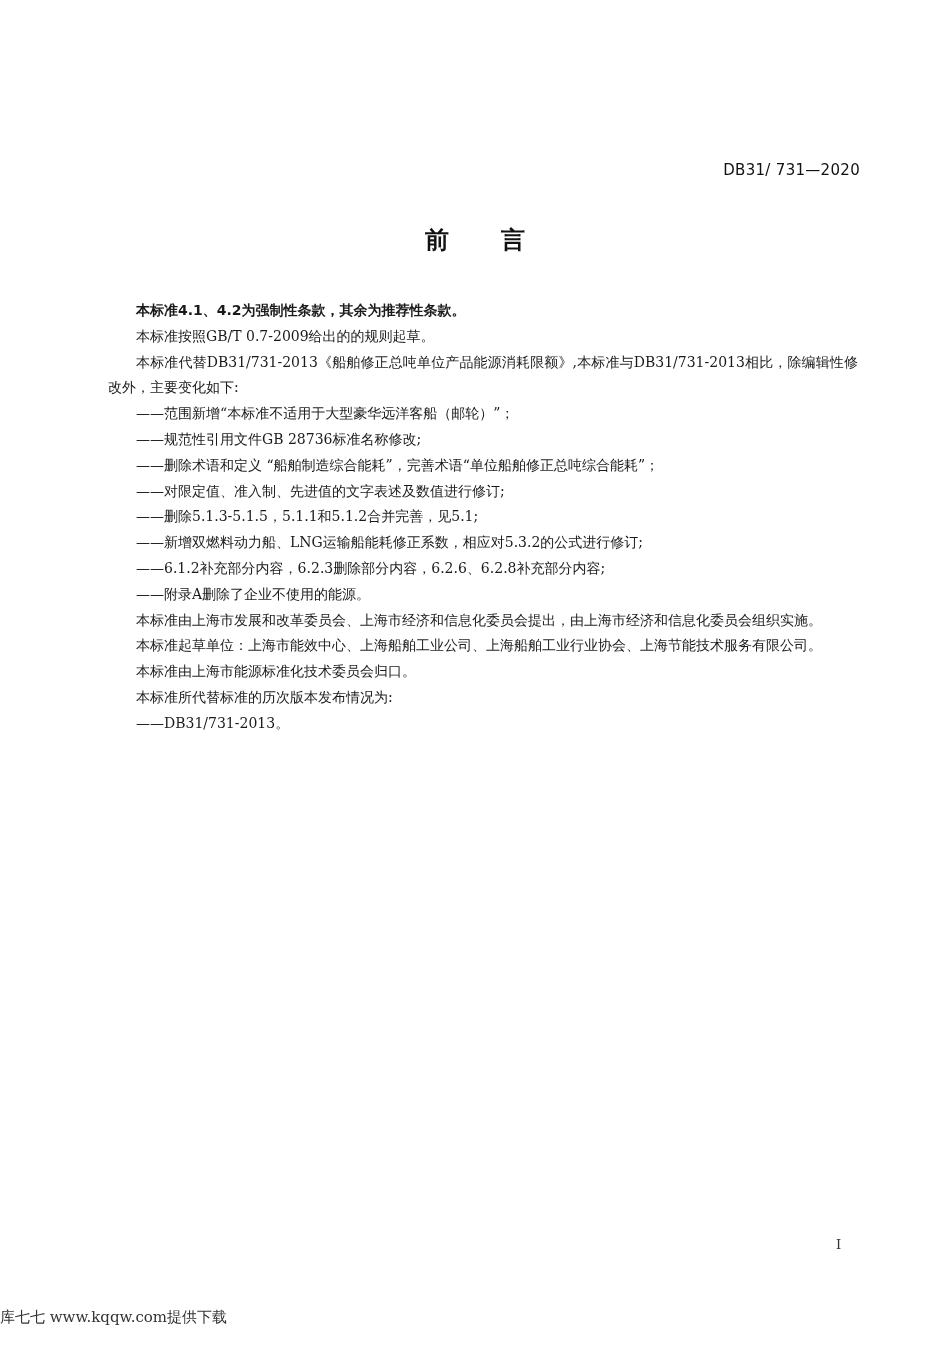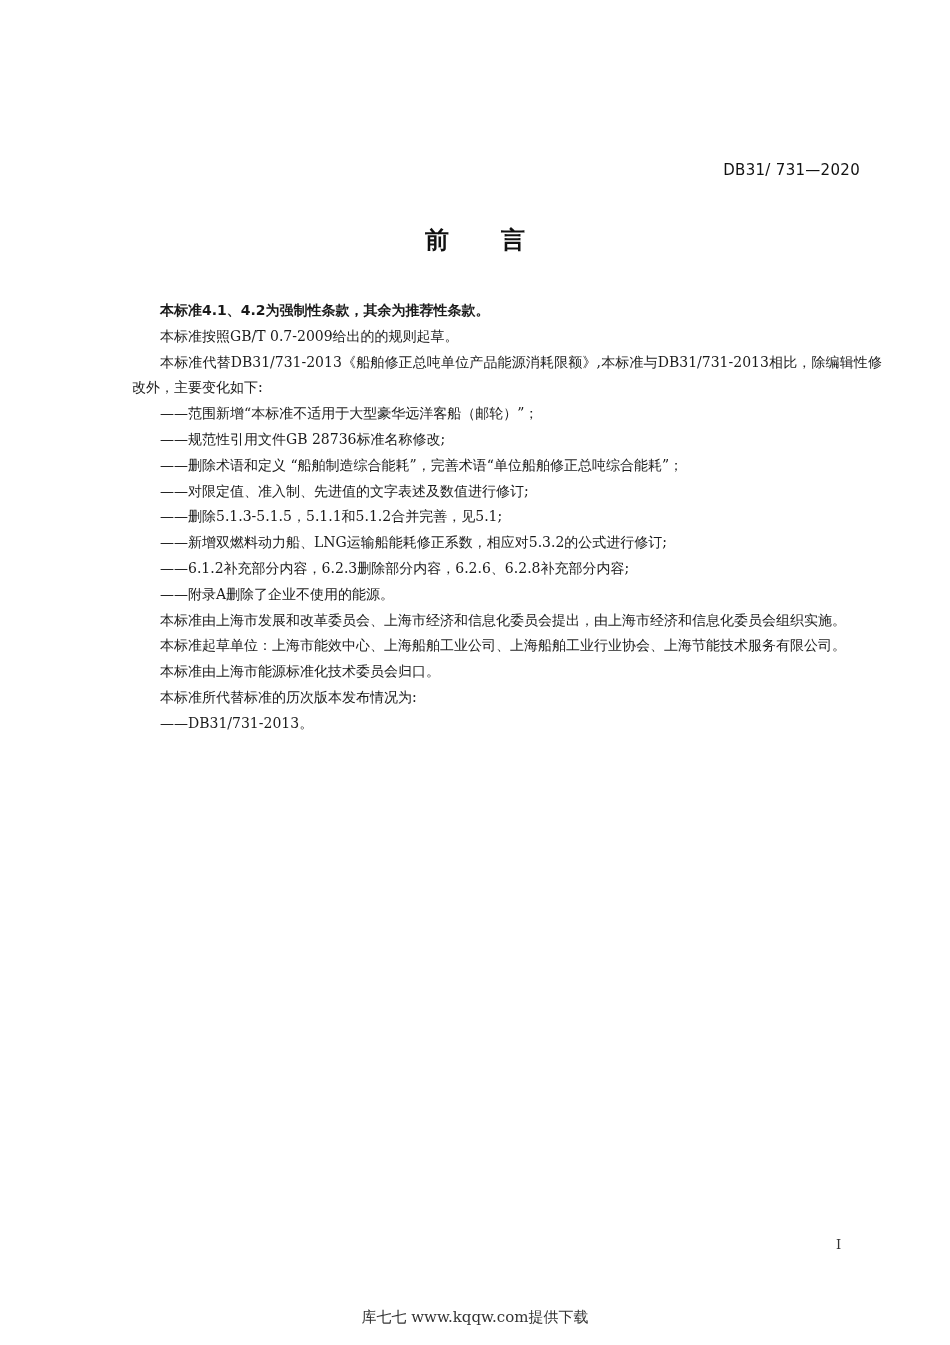--- a/index.html
+++ b/index.html
@@ -34,21 +34,21 @@
       font-family: "DejaVu Sans", "Liberation Sans", sans-serif;
       font-size: 24px;
       font-weight: bold;
       letter-spacing: 52px;
       text-indent: 52px;
       color: #111;
     }
     .body {
       position: absolute;
       top: 298px;
-      left: 132px;
+      left: 108px;
       width: 750px;
       font-size: 14px;
       line-height: 25.8px;
       color: #1a1a1a;
     }
     .para {
       margin: 0;
       text-indent: 28px;
       text-align: justify;
     }
@@ -65,21 +65,21 @@
       top: 1237px;
       left: 836px;
       font-size: 13px;
       color: #333;
     }
     .footer {
       position: absolute;
       top: 1308px;
       left: 0;
       width: 950px;
-      text-align: center;
+      text-align: left;
       font-size: 15px;
       color: #333;
     }
   </style>
 </head>
 <body>
 
 <div class="header-code">DB31/ 731—2020</div>
 
 <div class="title">前言</div>

